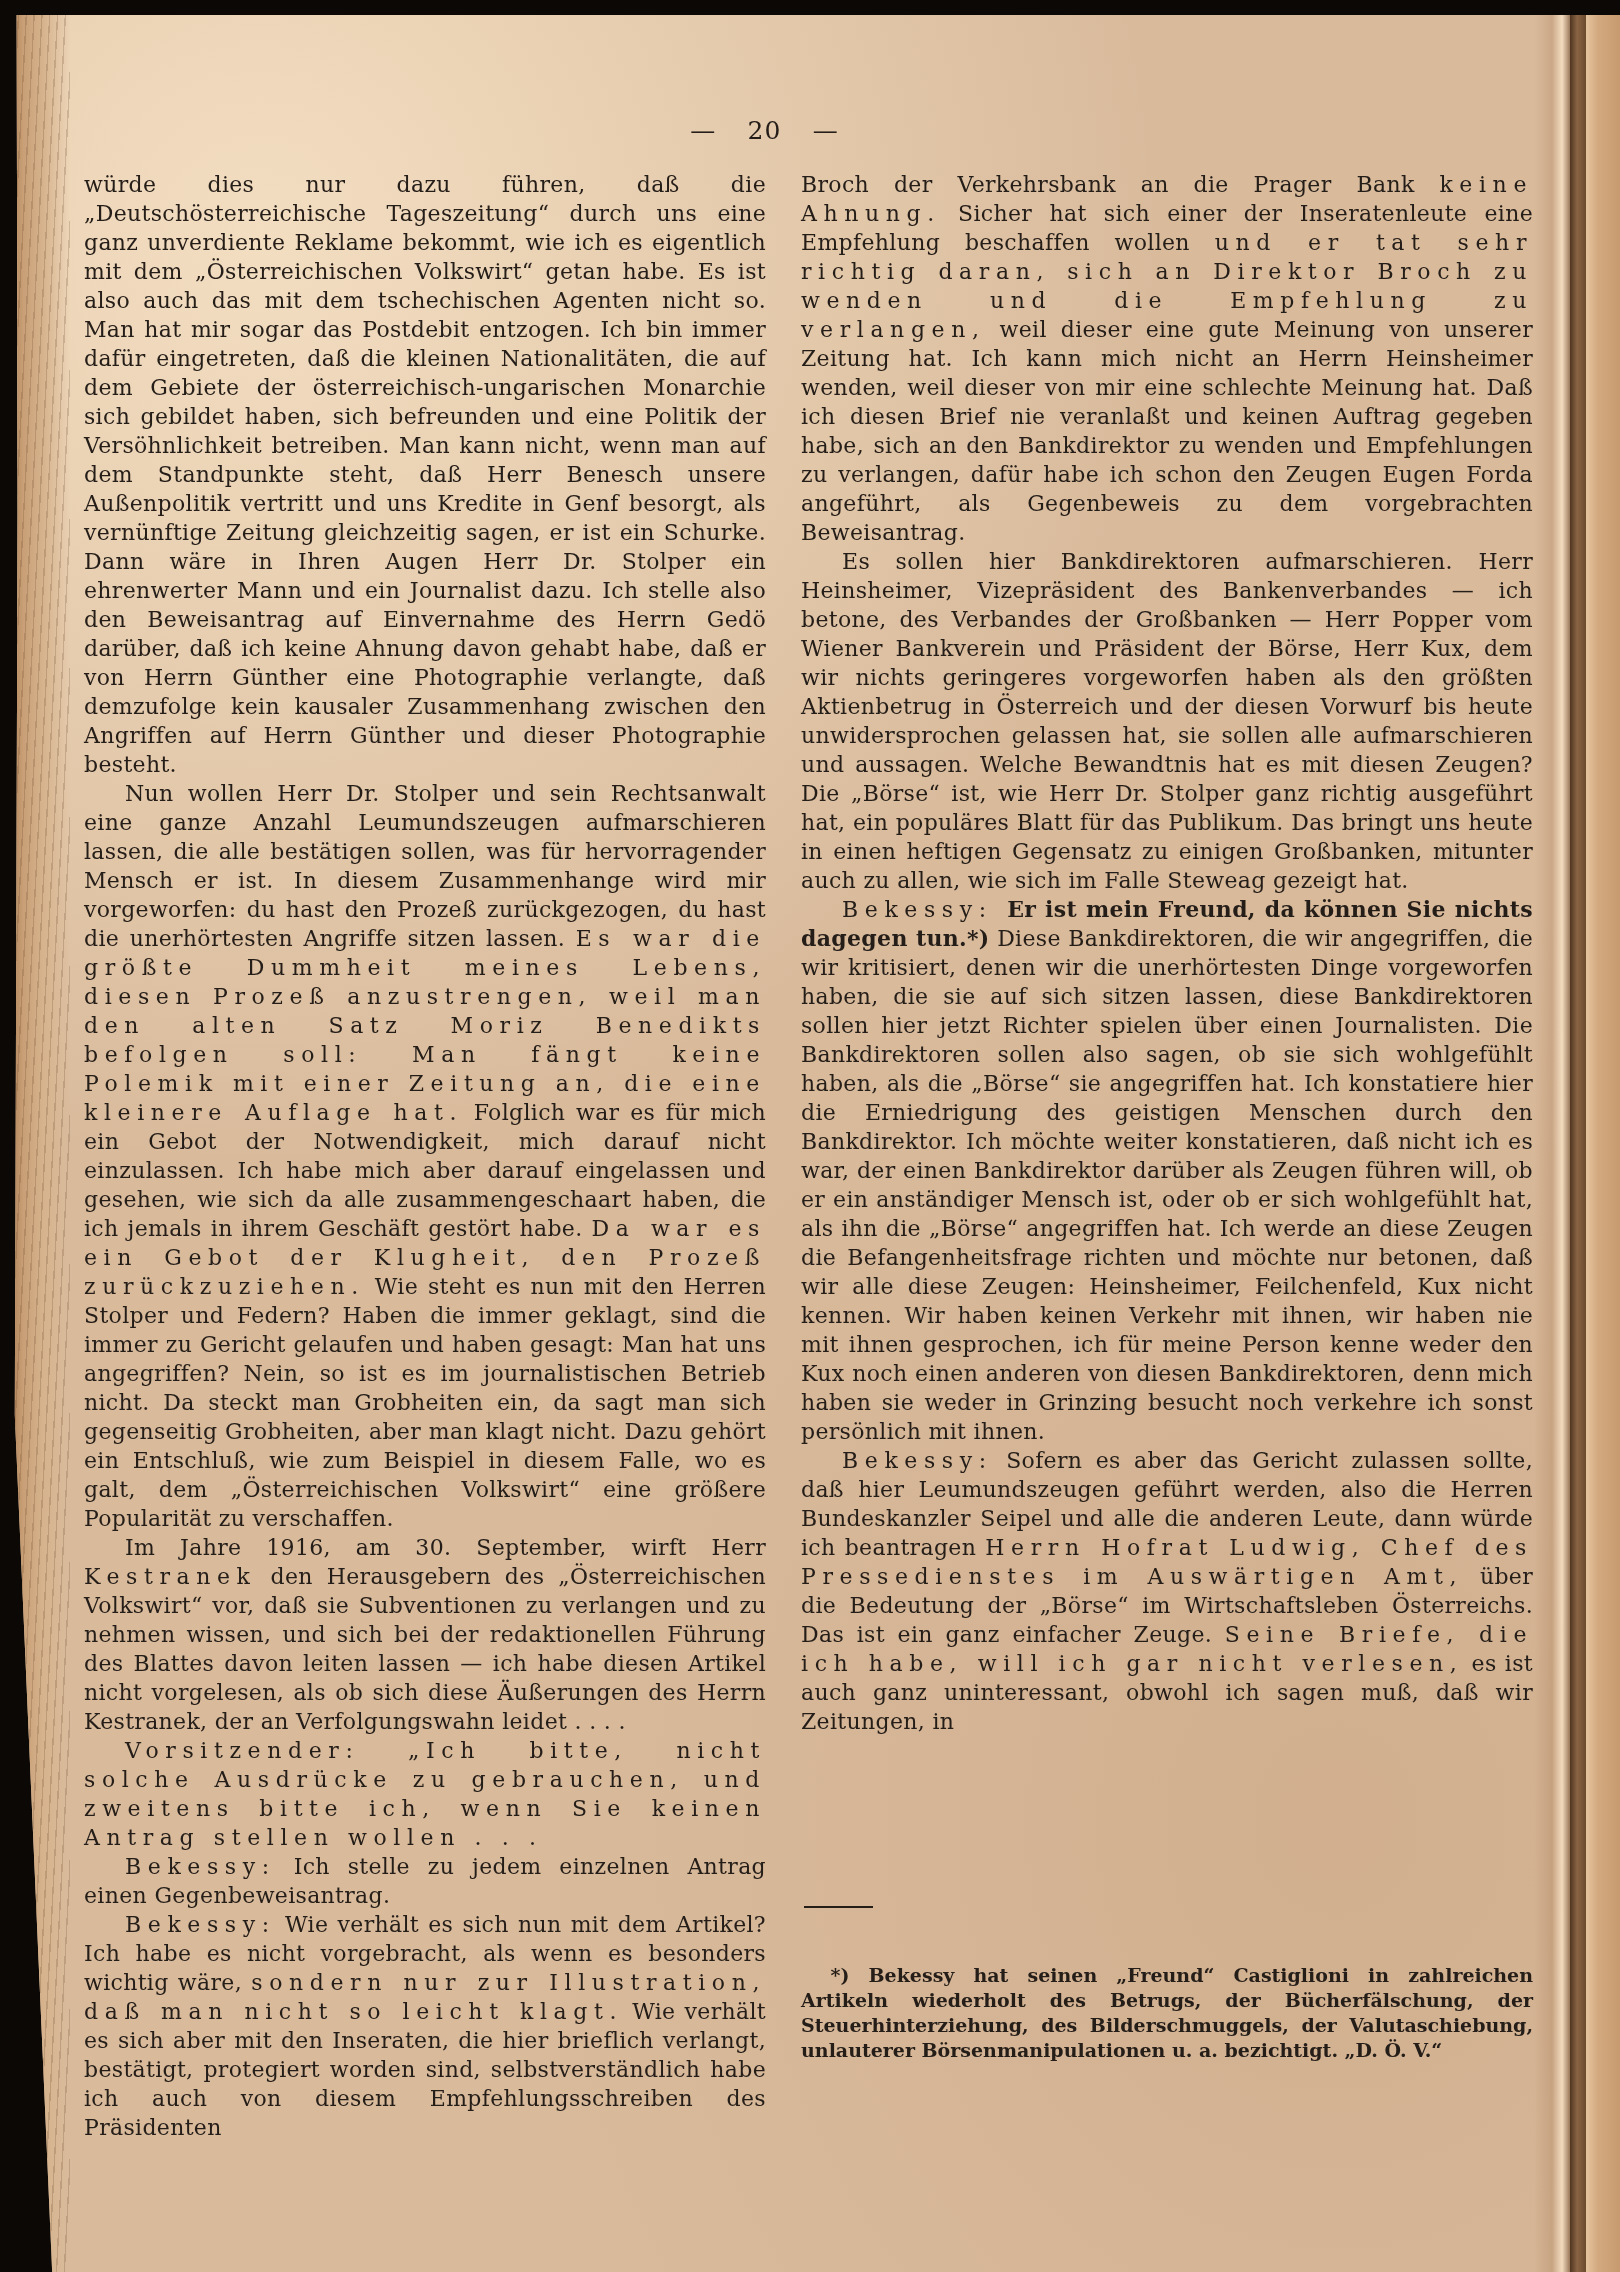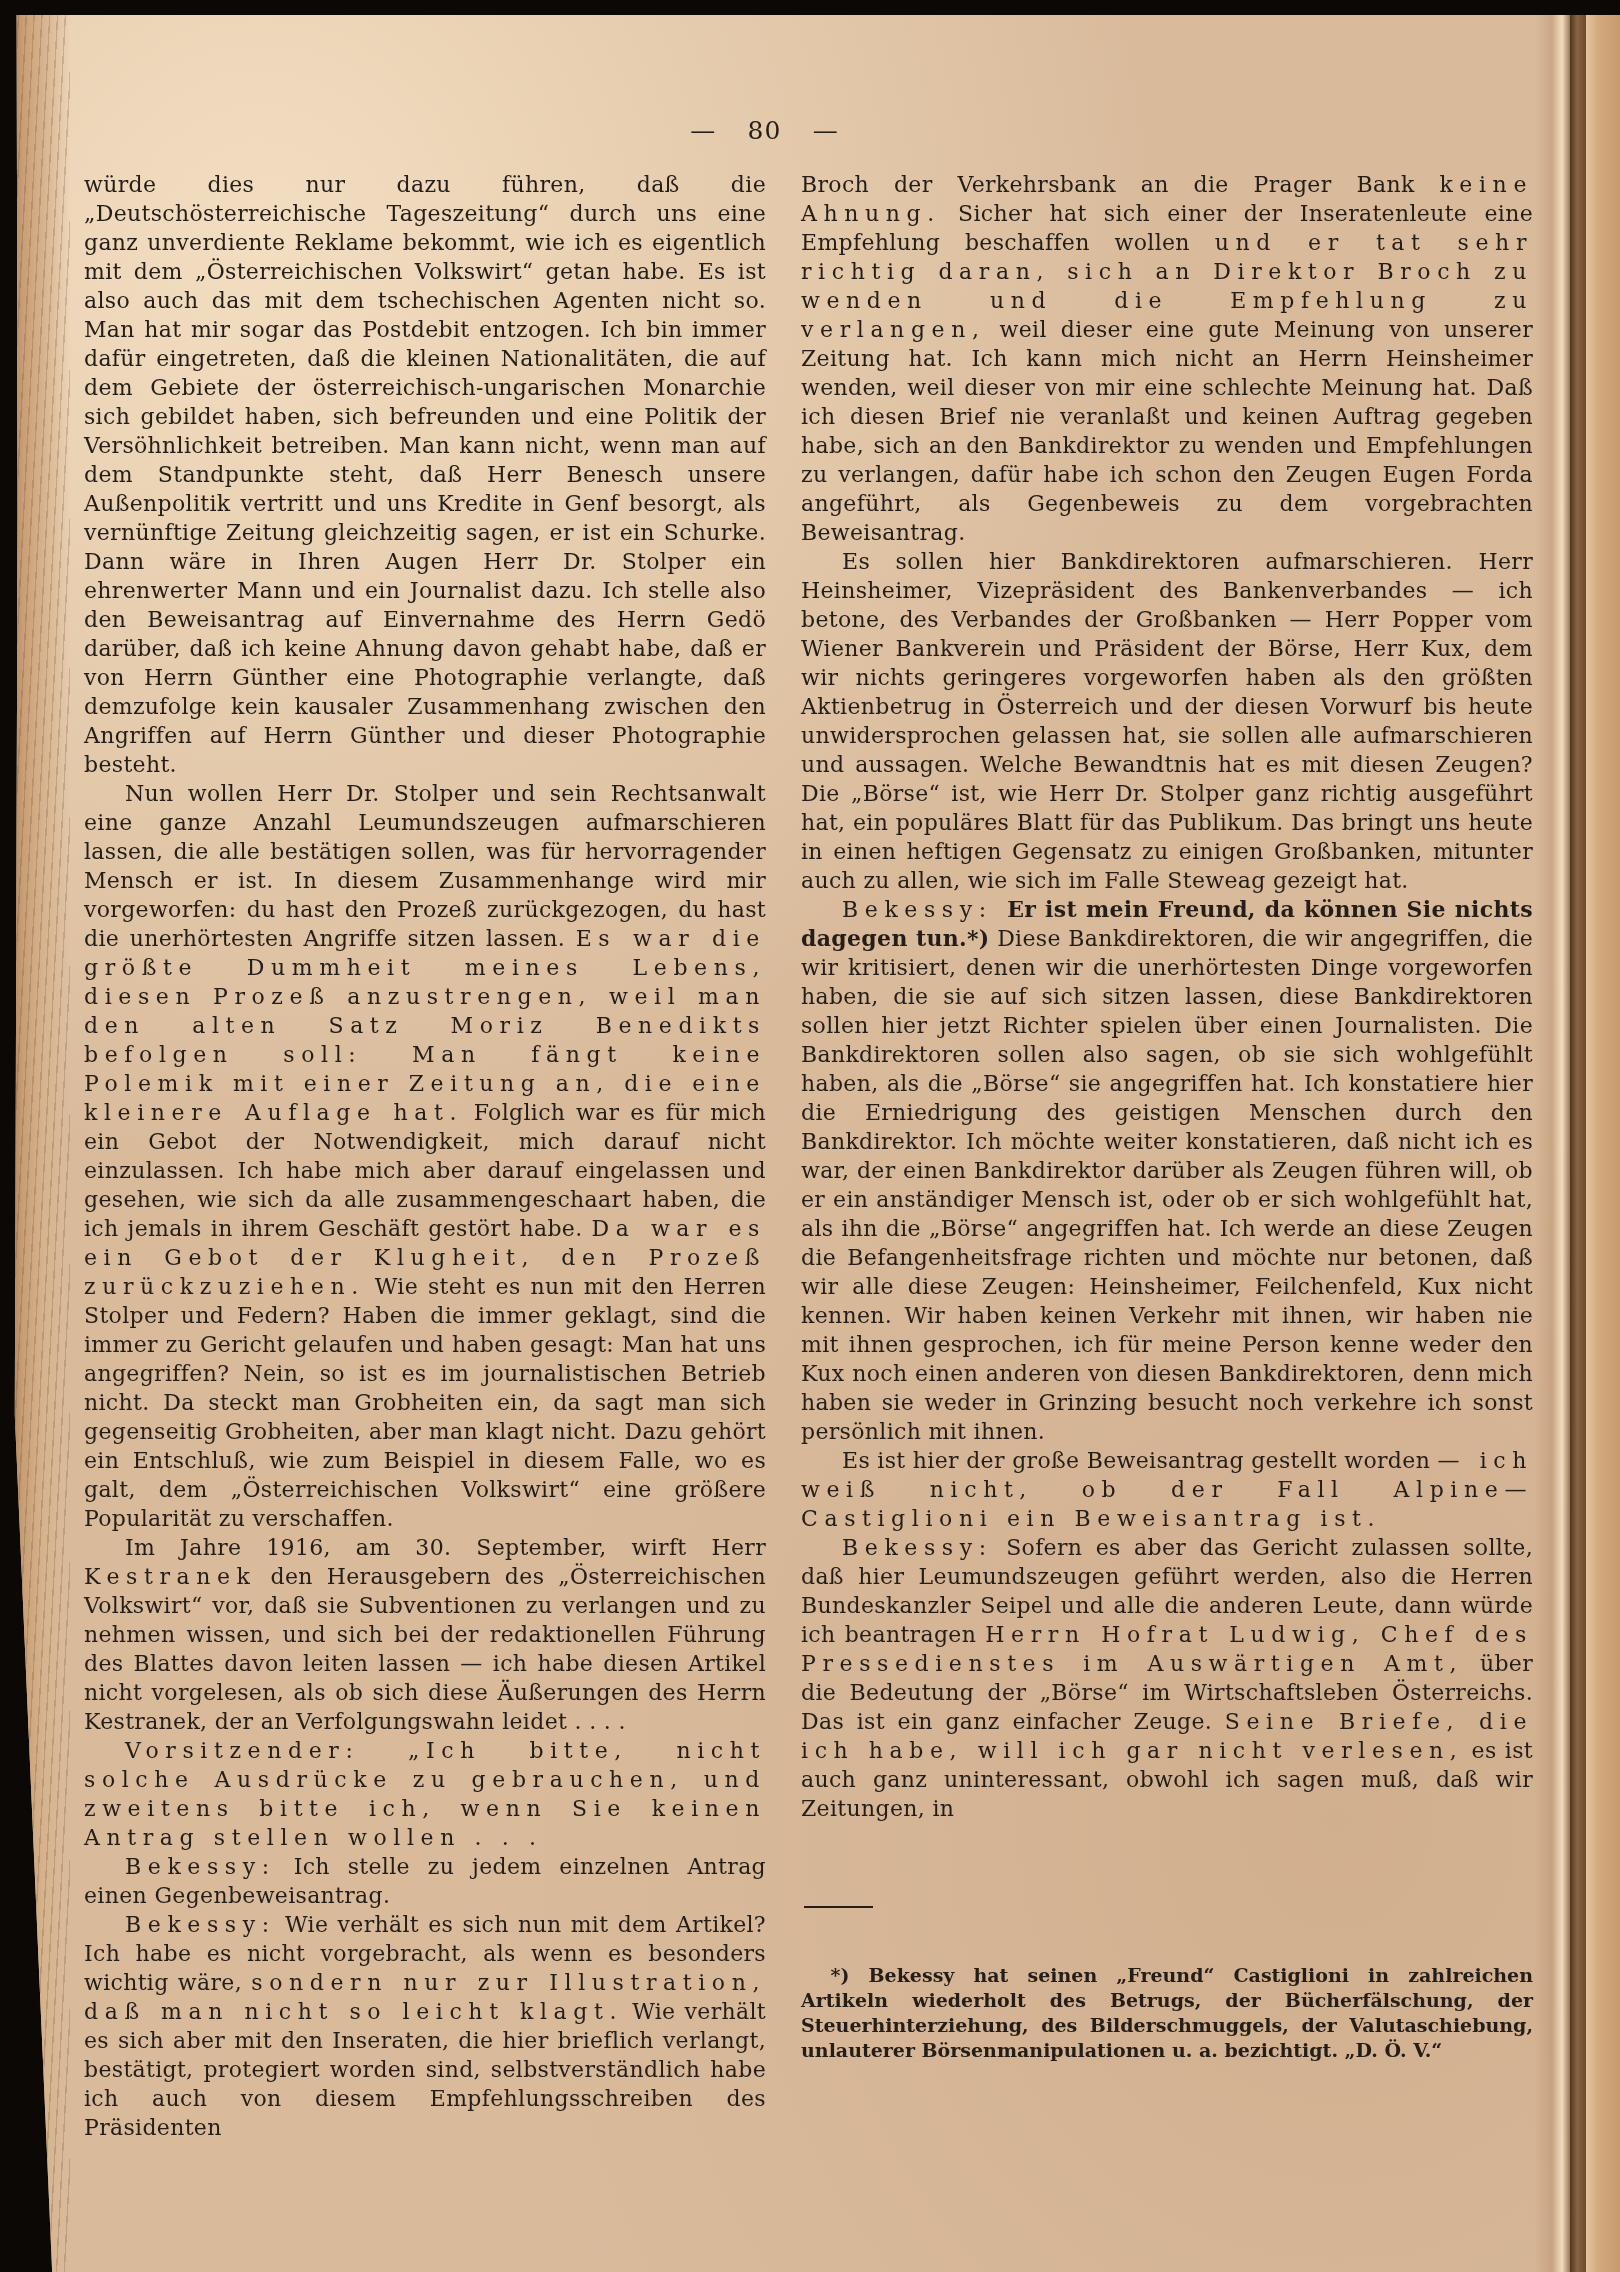--- a/index.html
+++ b/index.html
@@ -89,35 +89,34 @@
 
 <div class="paper">
   <div class="deckle-edge"></div>
   <div class="fold-shadow"></div>
 </div>
 
 <div class="page-gutter"></div>
 <div class="next-page-edge"></div>
 <div class="top-band"></div>
 
-<div class="page-number">— 80 —</div>
+<div class="page-number">— 20 —</div>
 
 <div class="col col-left">
     <p class="para"><span class="seg-n">würde dies nur dazu führen, daß die „Deutschösterreichische Tageszeitung“ durch uns eine ganz unverdiente Reklame bekommt, wie ich es eigentlich mit dem „Österreichischen Volkswirt“ getan habe. Es ist also auch das mit dem tschechischen Agenten nicht so. Man hat mir sogar das Postdebit entzogen. Ich bin immer dafür eingetreten, daß die kleinen Nationalitäten, die auf dem Gebiete der österreichisch-ungarischen Monarchie sich gebildet haben, sich befreunden und eine Politik der Versöhnlichkeit betreiben. Man kann nicht, wenn man auf dem Standpunkte steht, daß Herr Benesch unsere Außenpolitik vertritt und uns Kredite in Genf besorgt, als vernünftige Zeitung gleichzeitig sagen, er ist ein Schurke. Dann wäre in Ihren Augen Herr Dr. Stolper ein ehrenwerter Mann und ein Journalist dazu. Ich stelle also den Beweisantrag auf Einvernahme des Herrn Gedö darüber, daß ich keine Ahnung davon gehabt habe, daß er von Herrn Günther eine Photographie verlangte, daß demzufolge kein kausaler Zusammenhang zwischen den Angriffen auf Herrn Günther und dieser Photographie besteht.</span></p>
     <p class="para indent"><span class="seg-n">Nun wollen Herr Dr. Stolper und sein Rechtsanwalt eine ganze Anzahl Leumundszeugen aufmarschieren lassen, die alle bestätigen sollen, was für hervorragender Mensch er ist. In diesem Zusammenhange wird mir vorgeworfen: du hast den Prozeß zurückgezogen, du hast die unerhörtesten Angriffe sitzen lassen. </span><span class="seg-g">Es war die größte Dummheit meines Lebens, diesen Prozeß anzustrengen, weil man den alten Satz Moriz Benedikts befolgen soll: Man fängt keine Polemik mit einer Zeitung an, die eine kleinere Auflage hat.</span><span class="seg-n"> Folglich war es für mich ein Gebot der Notwendigkeit, mich darauf nicht einzulassen. Ich habe mich aber darauf eingelassen und gesehen, wie sich da alle zusammengeschaart haben, die ich jemals in ihrem Geschäft gestört habe. </span><span class="seg-g">Da war es ein Gebot der Klugheit, den Prozeß zurückzuziehen.</span><span class="seg-n"> Wie steht es nun mit den Herren Stolper und Federn? Haben die immer geklagt, sind die immer zu Gericht gelaufen und haben gesagt: Man hat uns angegriffen? Nein, so ist es im journalistischen Betrieb nicht. Da steckt man Grobheiten ein, da sagt man sich gegenseitig Grobheiten, aber man klagt nicht. Dazu gehört ein Entschluß, wie zum Beispiel in diesem Falle, wo es galt, dem „Österreichischen Volkswirt“ eine größere Popularität zu verschaffen.</span></p>
     <p class="para indent"><span class="seg-n">Im Jahre 1916, am 30. September, wirft Herr </span><span class="seg-g">Kestranek</span><span class="seg-n"> den Herausgebern des „Österreichischen Volkswirt“ vor, daß sie Subventionen zu verlangen und zu nehmen wissen, und sich bei der redaktionellen Führung des Blattes davon leiten lassen — ich habe diesen Artikel nicht vorgelesen, als ob sich diese Äußerungen des Herrn Kestranek, der an Verfolgungswahn leidet . . . .</span></p>
     <p class="para indent"><span class="seg-g">Vorsitzender: „Ich bitte, nicht solche Ausdrücke zu gebrauchen, und zweitens bitte ich, wenn Sie keinen Antrag stellen wollen . . .</span></p>
     <p class="para indent"><span class="seg-g">Bekessy:</span><span class="seg-n"> Ich stelle zu jedem einzelnen Antrag einen Gegenbeweisantrag.</span></p>
     <p class="para indent"><span class="seg-g">Bekessy:</span><span class="seg-n"> Wie verhält es sich nun mit dem Artikel? Ich habe es nicht vorgebracht, als wenn es besonders wichtig wäre, </span><span class="seg-g">sondern nur zur Illustration, daß man nicht so leicht klagt.</span><span class="seg-n"> Wie verhält es sich aber mit den Inseraten, die hier brieflich verlangt, bestätigt, protegiert worden sind, selbstverständlich habe ich auch von diesem Empfehlungsschreiben des Präsidenten</span></p>
   </div>
 <div class="col col-right">
     <p class="para"><span class="seg-n">Broch der Verkehrsbank an die Prager Bank </span><span class="seg-g">keine Ahnung.</span><span class="seg-n"> Sicher hat sich einer der Inseratenleute eine Empfehlung beschaffen wollen </span><span class="seg-g">und er tat sehr richtig daran, sich an Direktor Broch zu wenden und die Empfehlung zu verlangen,</span><span class="seg-n"> weil dieser eine gute Meinung von unserer Zeitung hat. Ich kann mich nicht an Herrn Heinsheimer wenden, weil dieser von mir eine schlechte Meinung hat. Daß ich diesen Brief nie veranlaßt und keinen Auftrag gegeben habe, sich an den Bankdirektor zu wenden und Empfehlungen zu verlangen, dafür habe ich schon den Zeugen Eugen Forda angeführt, als Gegenbeweis zu dem vorgebrachten Beweisantrag.</span></p>
     <p class="para indent"><span class="seg-n">Es sollen hier Bankdirektoren aufmarschieren. Herr Heinsheimer, Vizepräsident des Bankenverbandes — ich betone, des Verbandes der Großbanken — Herr Popper vom Wiener Bankverein und Präsident der Börse, Herr Kux, dem wir nichts geringeres vorgeworfen haben als den größten Aktienbetrug in Österreich und der diesen Vorwurf bis heute unwidersprochen gelassen hat, sie sollen alle aufmarschieren und aussagen. Welche Bewandtnis hat es mit diesen Zeugen? Die „Börse“ ist, wie Herr Dr. Stolper ganz richtig ausgeführt hat, ein populäres Blatt für das Publikum. Das bringt uns heute in einen heftigen Gegensatz zu einigen Großbanken, mitunter auch zu allen, wie sich im Falle Steweag gezeigt hat.</span></p>
     <p class="para indent"><span class="seg-g">Bekessy: </span><span class="seg-b">Er ist mein Freund, da können Sie nichts dagegen tun.*)</span><span class="seg-n"> Diese Bankdirektoren, die wir angegriffen, die wir kritisiert, denen wir die unerhörtesten Dinge vorgeworfen haben, die sie auf sich sitzen lassen, diese Bankdirektoren sollen hier jetzt Richter spielen über einen Journalisten. Die Bankdirektoren sollen also sagen, ob sie sich wohlgefühlt haben, als die „Börse“ sie angegriffen hat. Ich konstatiere hier die Erniedrigung des geistigen Menschen durch den Bankdirektor. Ich möchte weiter konstatieren, daß nicht ich es war, der einen Bankdirektor darüber als Zeugen führen will, ob er ein anständiger Mensch ist, oder ob er sich wohlgefühlt hat, als ihn die „Börse“ angegriffen hat. Ich werde an diese Zeugen die Befangenheitsfrage richten und möchte nur betonen, daß wir alle diese Zeugen: Heinsheimer, Feilchenfeld, Kux nicht kennen. Wir haben keinen Verkehr mit ihnen, wir haben nie mit ihnen gesprochen, ich für meine Person kenne weder den Kux noch einen anderen von diesen Bankdirektoren, denn mich haben sie weder in Grinzing besucht noch verkehre ich sonst persönlich mit ihnen.</span></p>
-    <p class="para indent"><span class="seg-n">Es ist hier der große Beweisantrag gestellt worden </span><span class="seg-g">— ich weiß nicht, ob der Fall Alpine—Castiglioni ein Beweisantrag ist.</span></p>
     <p class="para indent"><span class="seg-g">Bekessy:</span><span class="seg-n"> Sofern es aber das Gericht zulassen sollte, daß hier Leumundszeugen geführt werden, also die Herren Bundeskanzler Seipel und alle die anderen Leute, dann würde ich beantragen </span><span class="seg-g">Herrn Hofrat Ludwig, Chef des Pressedienstes im Auswärtigen Amt,</span><span class="seg-n"> über die Bedeutung der „Börse“ im Wirtschaftsleben Österreichs. Das ist ein ganz einfacher Zeuge. </span><span class="seg-g">Seine Briefe, die ich habe, will ich gar nicht verlesen,</span><span class="seg-n"> es ist auch ganz uninteressant, obwohl ich sagen muß, daß wir Zeitungen, in</span></p>
   </div>
 
 <div class="footnote-rule"></div>
 <div class="footnote">
     <p class="para indent"><span class="seg-b">*) Bekessy hat seinen „Freund“ Castiglioni in zahlreichen Artikeln wiederholt des Betrugs, der Bücherfälschung, der Steuerhinterziehung, des Bilderschmuggels, der Valutaschiebung, unlauterer Börsenmanipulationen u. a. bezichtigt. „D. Ö. V.“</span></p>
   </div>
 
 
 </body></html>

